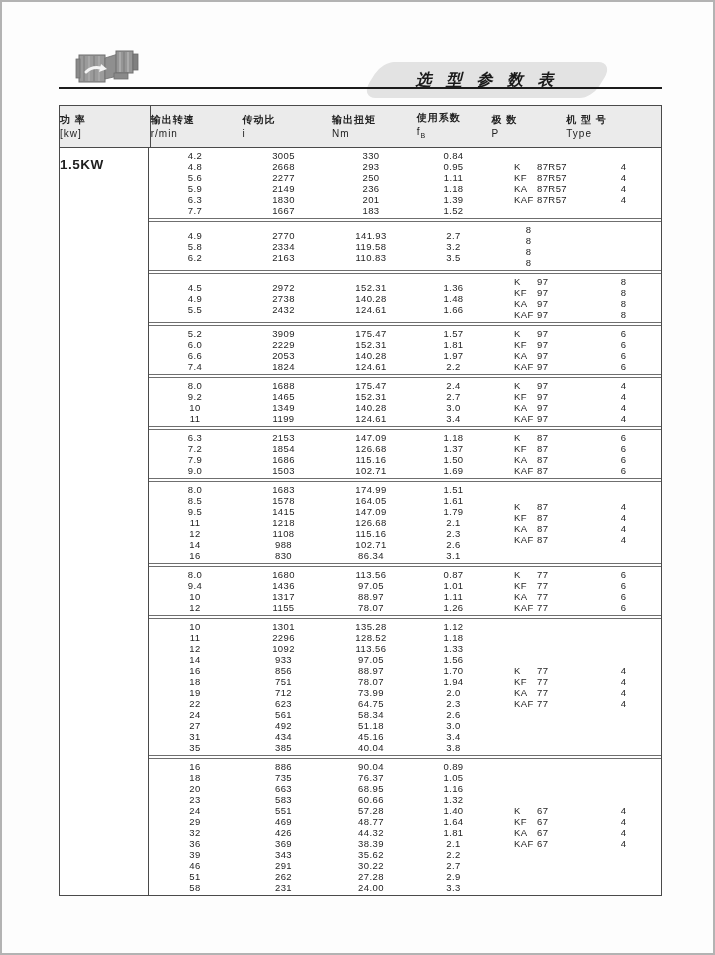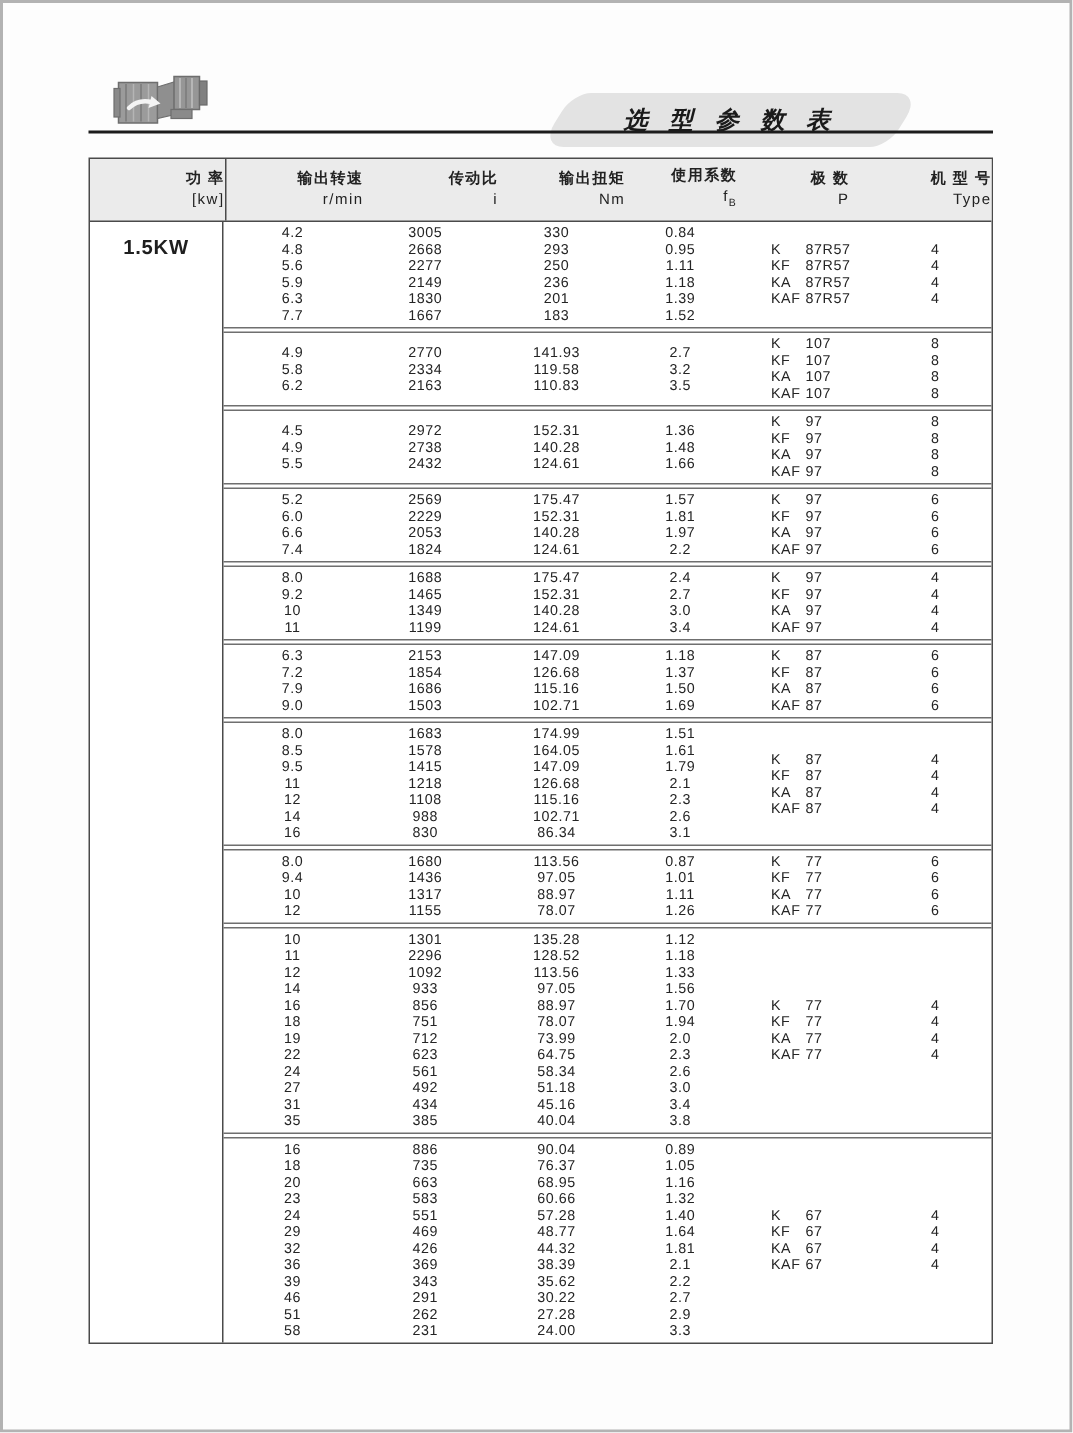--- a/index.html
+++ b/index.html
@@ -28,33 +28,33 @@
 
   
   .sel-table {
     position:absolute; left:57px; top:103px; width:603px;
     border:1px solid #4a4a4a; background:#fff;
   }
   .thead {
     display:flex; height:42px; background:#ebebeb; border-bottom:1px solid #4a4a4a;
   }
   .th {
-    display:flex; flex-direction:column; justify-content:center; align-items:flex-end;
+    display:flex; flex-direction:column; justify-content:center; align-items:flex-start;
     font-size:10px; line-height:14px; letter-spacing:1px;
   }
   .th .cn { font-weight:bold; color:#222; }
   .th .un { font-weight:normal; color:#222; font-size:10px; }
   .th-power { width:91px; border-right:1px solid #4a4a4a; }
   .th-speed { width:92px; } .th-torque { width:85px; } .th-ratio { width:90px; }
   .th-factor { width:75px; } .th-type { width:95px; } .th-poles { width:75px; }
   .th sub { font-size:7px; }
 
   .tbody { display:flex; }
   .power-col {
-    width:91px; border-right:1px solid #4a4a4a; text-align:center; padding-top:9px;
+    width:91px; border-right:1px solid #4a4a4a; text-align:left; padding-top:9px;
     font-weight:bold; font-size:13.5px; letter-spacing:0.5px;
   }
   .blocks { flex:1; }
 
   .block { display:flex; padding:2px 0; }
   .sep { height:4px; border-top:1px solid #6f6f6f; border-bottom:1px solid #6f6f6f; }
 
   .bcol { display:flex; flex-direction:column; justify-content:center; }
   .col-speed { width:92px; } .col-torque { width:85px; } .col-ratio { width:90px; }
   .col-factor { width:75px; } .col-type { width:95px; } .col-poles { width:75px; }
@@ -192,26 +192,20 @@
             <div class="bcol col-ratio">
               <div class="cell">141.93</div>
               <div class="cell">119.58</div>
               <div class="cell">110.83</div>
             </div>
             <div class="bcol col-factor">
               <div class="cell">2.7</div>
               <div class="cell">3.2</div>
               <div class="cell">3.5</div>
             </div>
-            <div class="bcol col-type">
-              <div class="cell"><span class="tprefix">K</span><span>107</span></div>
-              <div class="cell"><span class="tprefix">KF</span><span>107</span></div>
-              <div class="cell"><span class="tprefix">KA</span><span>107</span></div>
-              <div class="cell"><span class="tprefix">KAF</span><span>107</span></div>
-            </div>
             <div class="bcol col-poles">
               <div class="cell">8</div>
               <div class="cell">8</div>
               <div class="cell">8</div>
               <div class="cell">8</div>
             </div>
           </div>
           <div class="sep"></div>
           <div class="block">
             <div class="bcol col-speed">
@@ -249,21 +243,21 @@
           </div>
           <div class="sep"></div>
           <div class="block">
             <div class="bcol col-speed">
               <div class="cell">5.2</div>
               <div class="cell">6.0</div>
               <div class="cell">6.6</div>
               <div class="cell">7.4</div>
             </div>
             <div class="bcol col-torque">
-              <div class="cell">2569</div>
+              <div class="cell">3909</div>
               <div class="cell">2229</div>
               <div class="cell">2053</div>
               <div class="cell">1824</div>
             </div>
             <div class="bcol col-ratio">
               <div class="cell">175.47</div>
               <div class="cell">152.31</div>
               <div class="cell">140.28</div>
               <div class="cell">124.61</div>
             </div>

